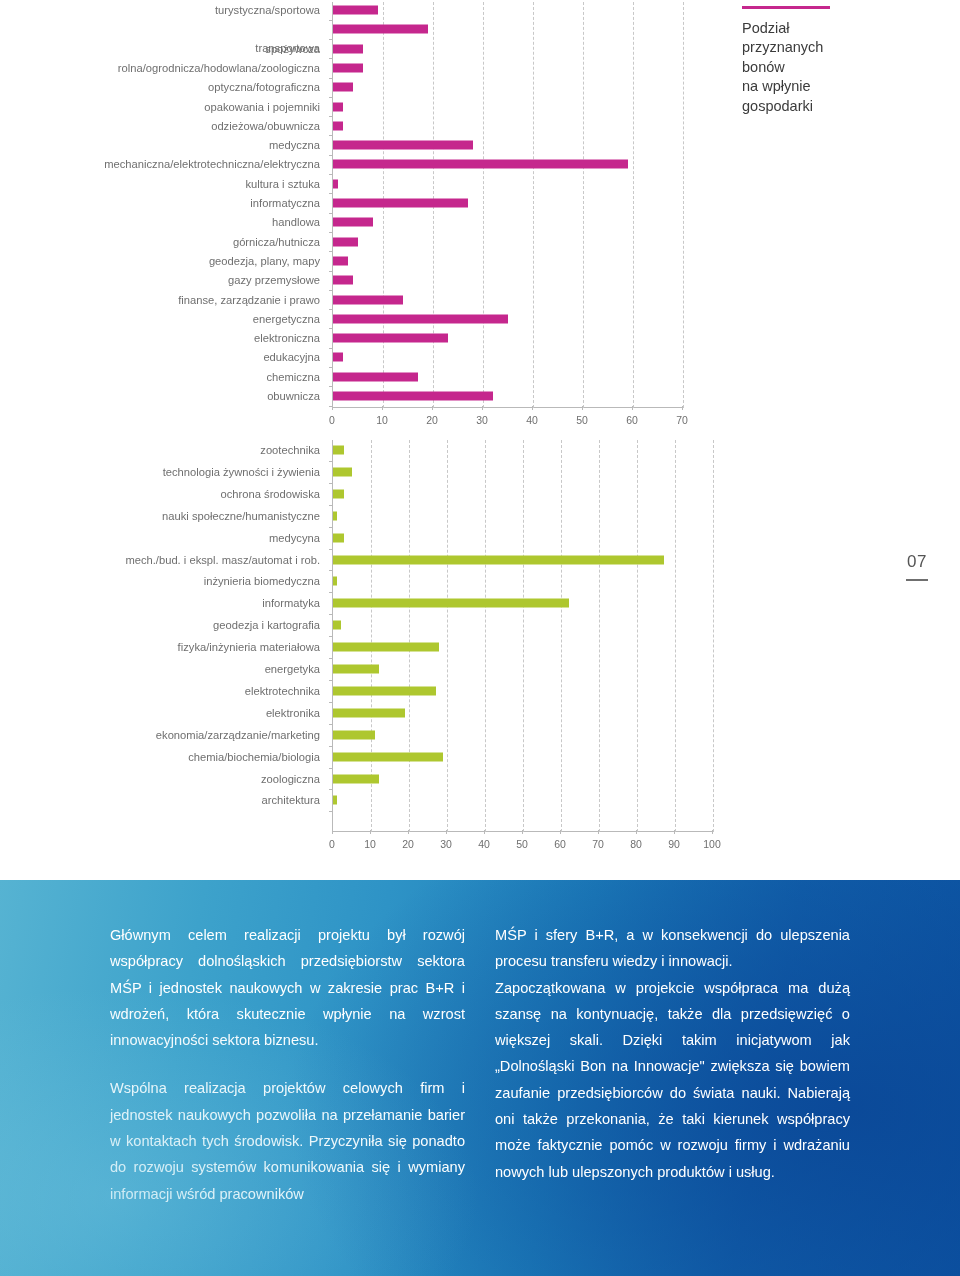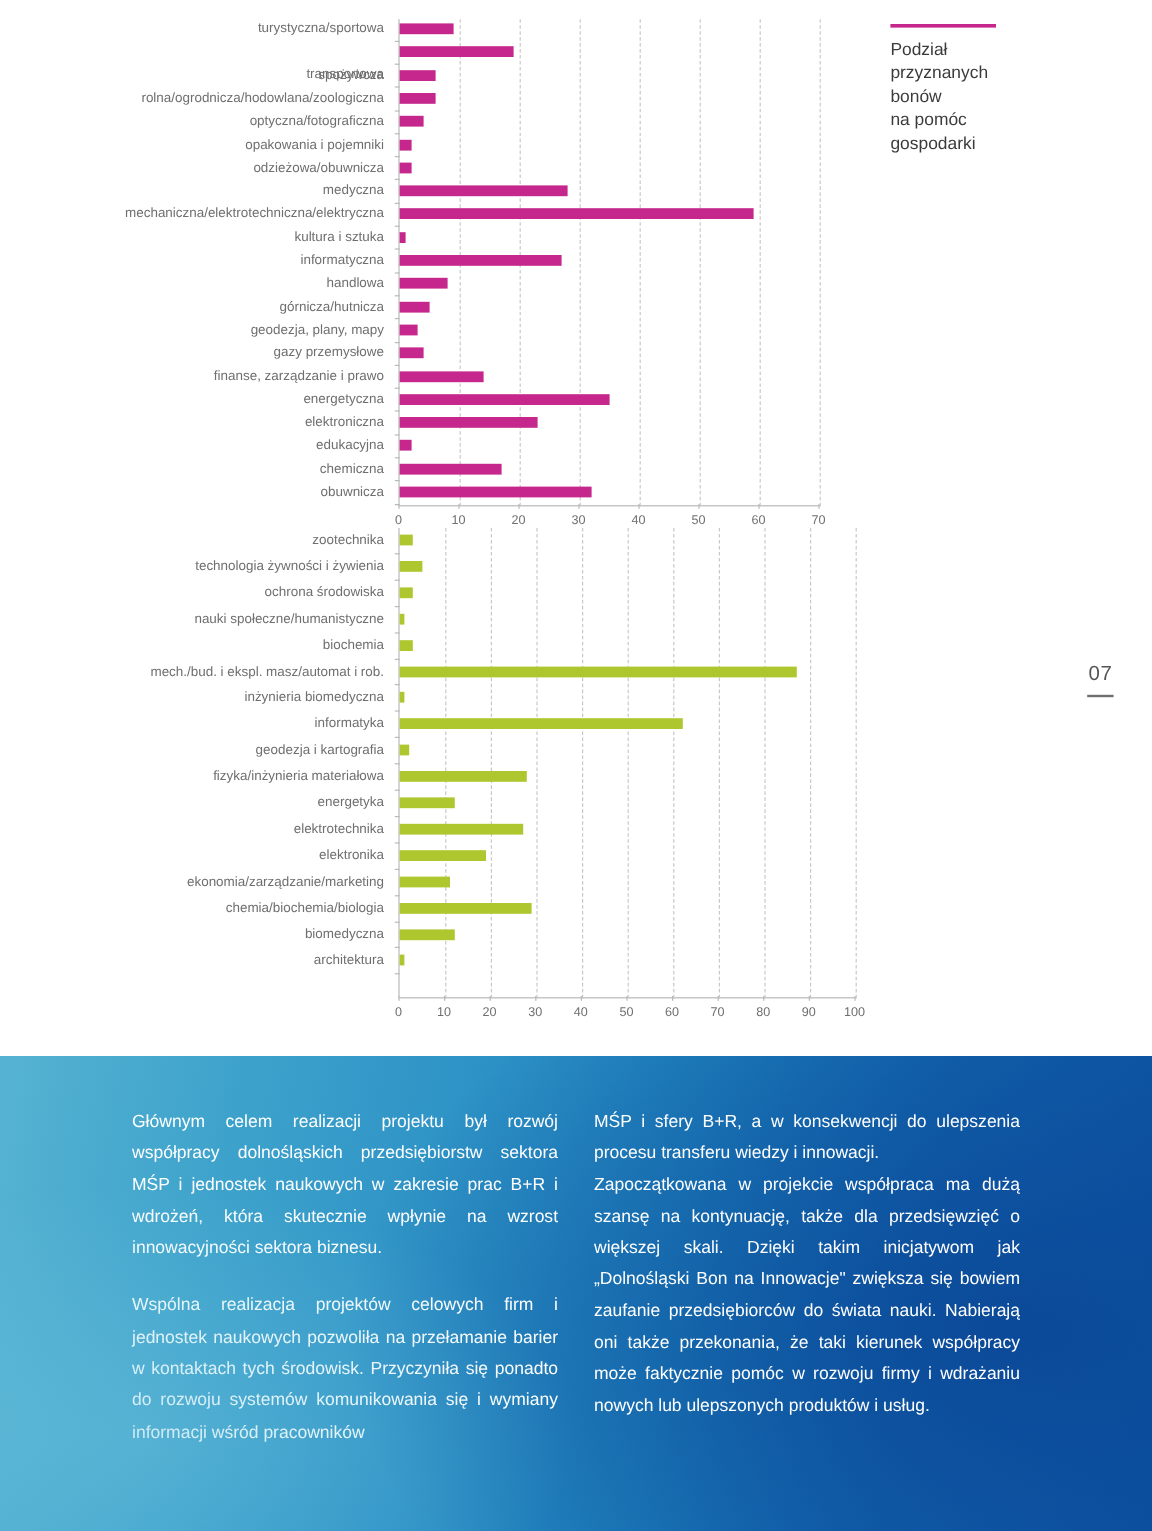--- a/index.html
+++ b/index.html
@@ -20,21 +20,21 @@
     width: 960px;
     height: 1276px;
   }
 
   
   .chart-block {
     position: absolute;
     left: 0;
     width: 960px;
   }
-  #chart-block-1 { top: 16px;   height: 430px; }
+  #chart-block-1 { top: 2px;   height: 430px; }
   #chart-block-2 { top: 440px; height: 430px; }
 
   .chart-area {
     position: absolute;
     top: 0;
     left: 0;
     width: 730px;
     height: 100%;
   }
 
@@ -299,45 +299,45 @@
           <div class="x-tick-line" style="left: 350px;"></div>
           <div class="x-tick" style="left: 350px;">70</div>
         </div>
     </div>
     <div class="side-title" id="side-title-1">
       <div class="side-rule pink"></div>
       <div class="side-text" id="side-text-1">
           <div>Podział</div>
           <div>przyznanych</div>
           <div>bonów</div>
-          <div>na pomóc</div>
+          <div>na wpłynie</div>
           <div>gospodarki</div>
         </div>
     </div>
   </div>
 
   <div class="chart-block" id="chart-block-2">
     <div class="chart-area">
       <div class="cat-labels" id="cat-labels-2">
           <div class="cat-label" style="top: 10px;">zootechnika</div>
           <div class="cat-label" style="top: 31.9px;">technologia żywności i żywienia</div>
           <div class="cat-label" style="top: 53.8px;">ochrona środowiska</div>
           <div class="cat-label" style="top: 75.7px;">nauki społeczne/humanistyczne</div>
-          <div class="cat-label" style="top: 97.6px;">biochemia</div>
+          <div class="cat-label" style="top: 97.6px;">medycyna</div>
           <div class="cat-label" style="top: 119.5px;">mech./bud. i ekspl. masz/automat i rob.</div>
           <div class="cat-label" style="top: 141.4px;">inżynieria biomedyczna</div>
           <div class="cat-label" style="top: 163.3px;">informatyka</div>
           <div class="cat-label" style="top: 185.2px;">geodezja i kartografia</div>
           <div class="cat-label" style="top: 207.1px; padding-left: 11px;">fizyka/inżynieria materiałowa</div>
           <div class="cat-label" style="top: 229px;">energetyka</div>
           <div class="cat-label" style="top: 250.9px;">elektrotechnika</div>
           <div class="cat-label" style="top: 272.8px;">elektronika</div>
           <div class="cat-label" style="top: 294.7px;">ekonomia/zarządzanie/marketing</div>
           <div class="cat-label" style="top: 316.6px;">chemia/biochemia/biologia</div>
-          <div class="cat-label" style="top: 338.5px;">biomedyczna</div>
+          <div class="cat-label" style="top: 338.5px;">zoologiczna</div>
           <div class="cat-label" style="top: 360.4px;">architektura</div>
         </div>
       <div class="plot" id="plot-2">
         <div class="baseline"></div>
       <div class="gridline" style="left: 38px;"></div>
           <div class="gridline" style="left: 76px;"></div>
           <div class="gridline" style="left: 114px;"></div>
           <div class="gridline" style="left: 152px;"></div>
           <div class="gridline" style="left: 190px;"></div>
           <div class="gridline" style="left: 228px;"></div>

